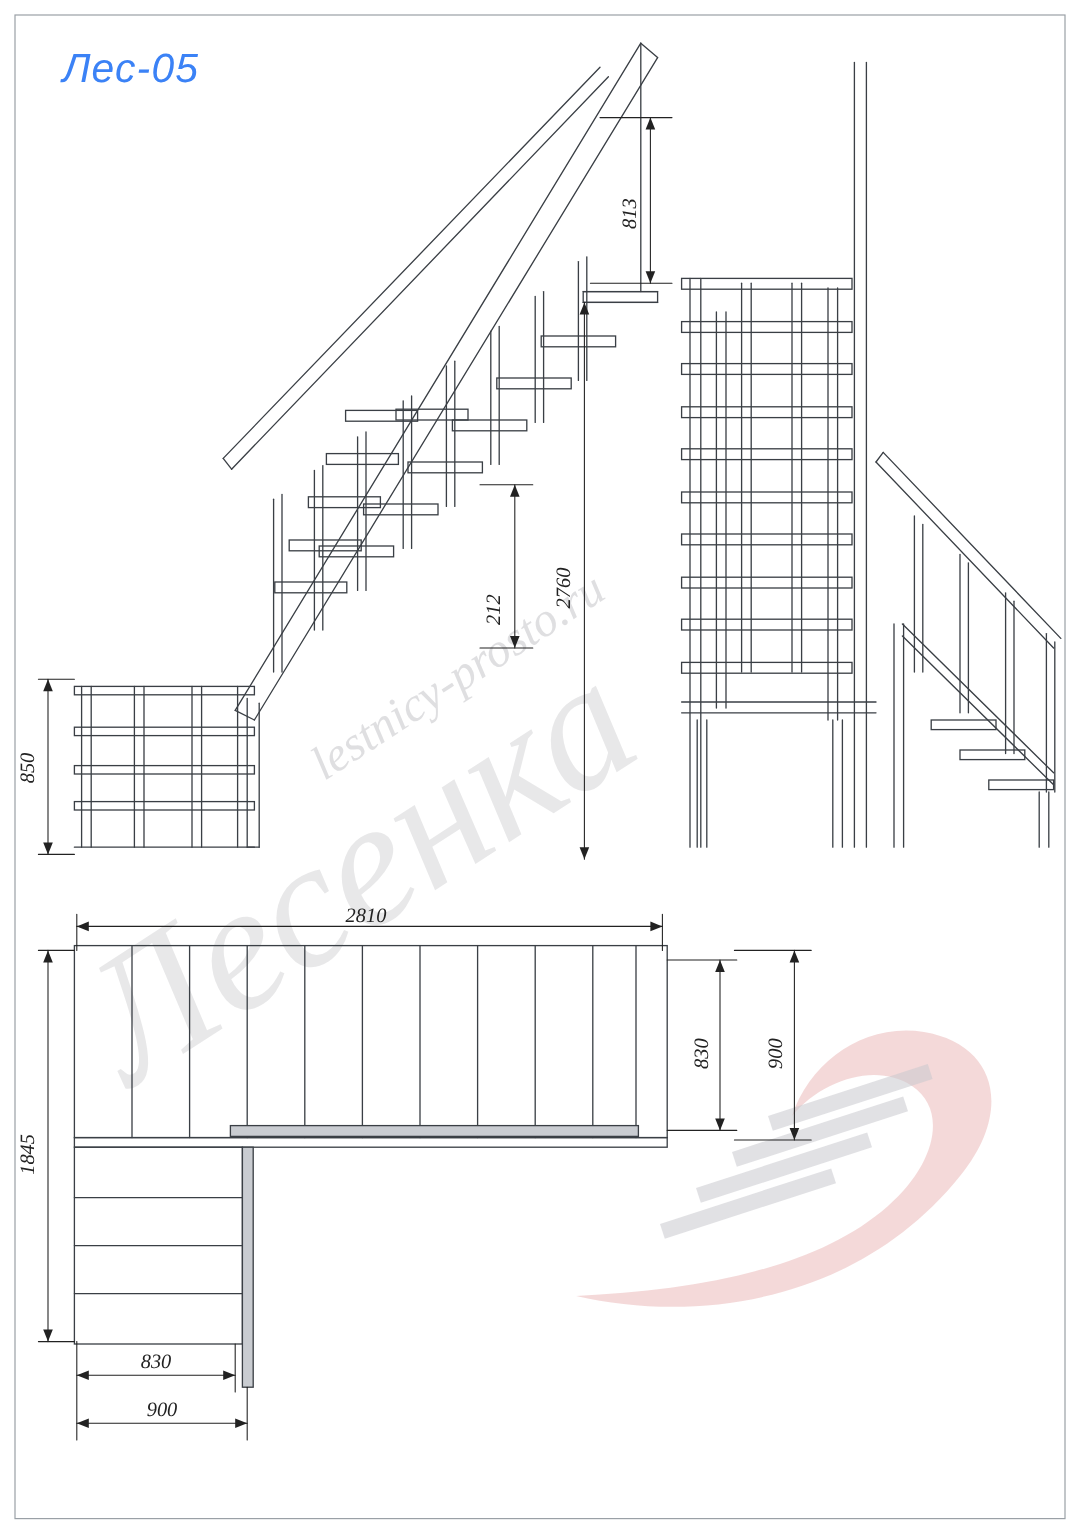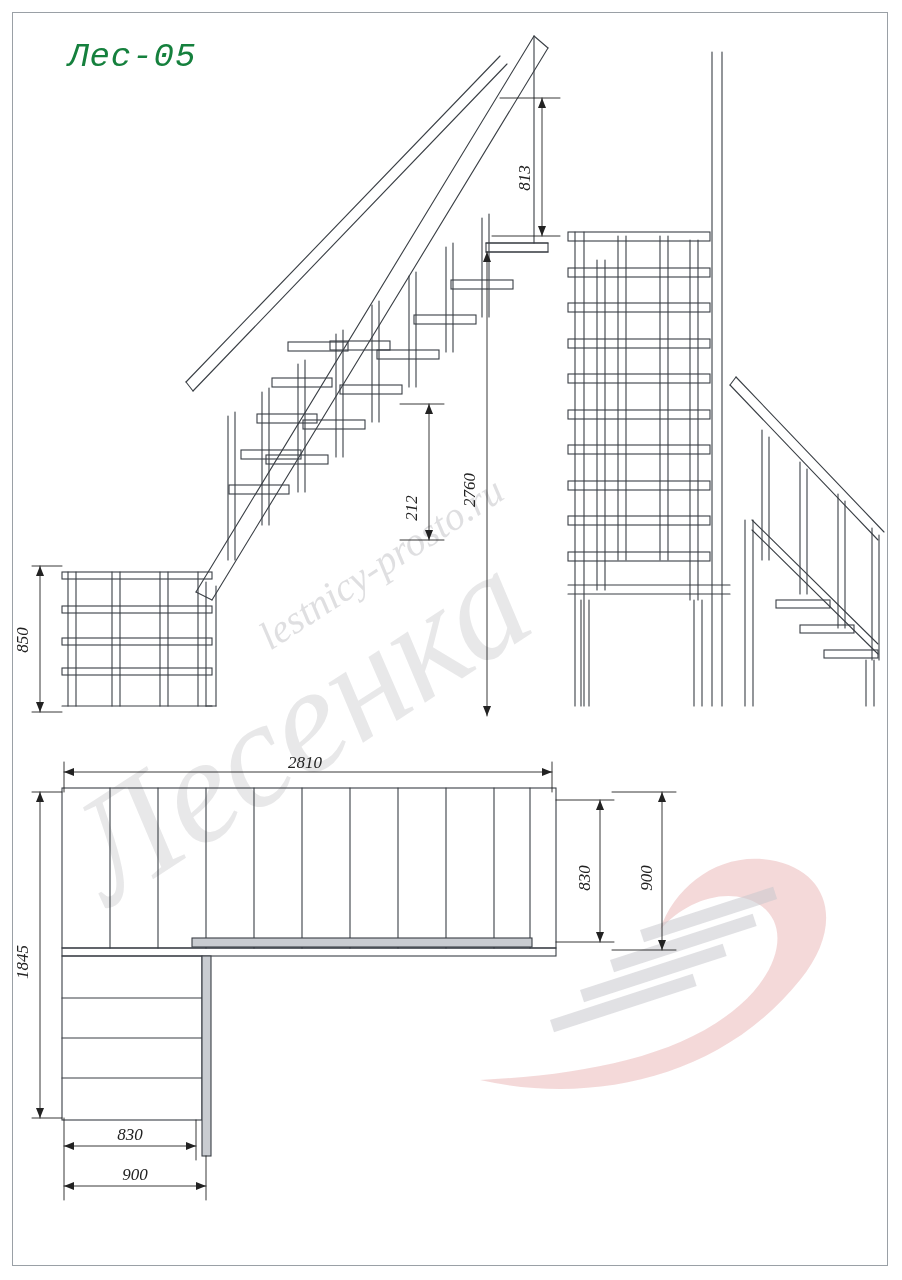--- a/index.html
+++ b/index.html
@@ -12,26 +12,26 @@
   }
   .frame{
     position:absolute;
     left:12px;top:12px;
     width:876px;height:1254px;
     border:1px solid #9aa0a6;
     box-sizing:border-box;
   }
   .title{
     position:absolute;
-    left:68px;top:38px;
-    font-family:Liberation Mono, monospace;
+    left:52px;top:38px;
+    font-family:Liberation Sans, sans-serif;
     font-style:italic;
     font-size:34px;
     letter-spacing:1px;
-    color:#15803d;
+    color:#3b82f6;
     white-space:nowrap;
   }
   svg.draw{position:absolute;left:0;top:0;width:902px;height:1280px;}
   .dim-text{
     font-family:"Liberation Serif", serif;
     font-style:italic;
     font-size:17px;
     fill:#222;
   }
   

